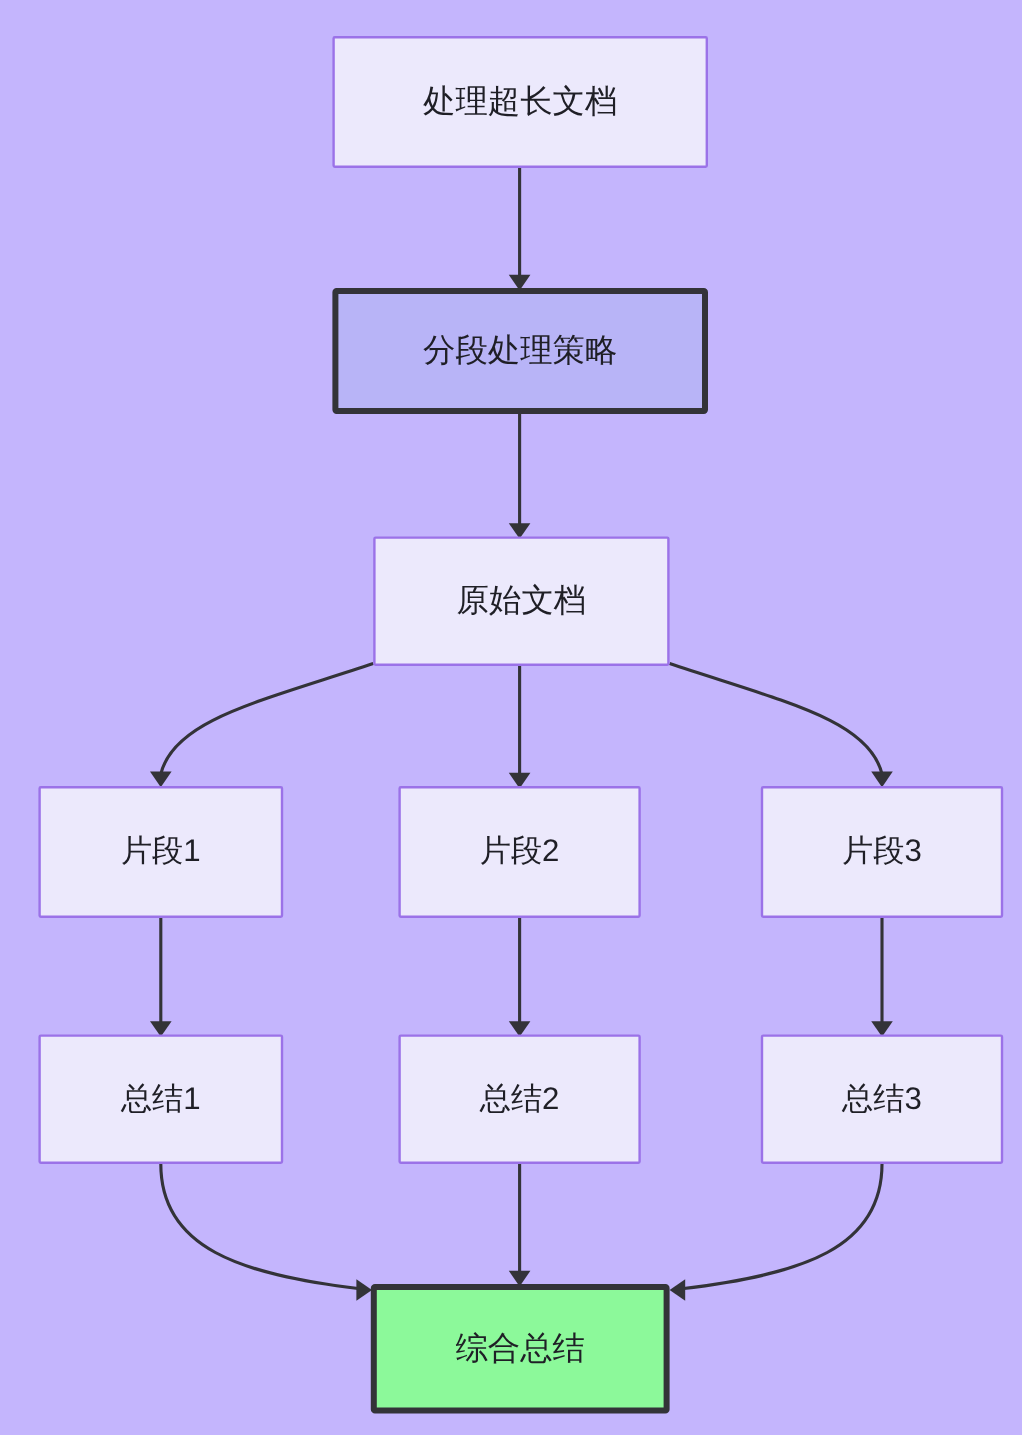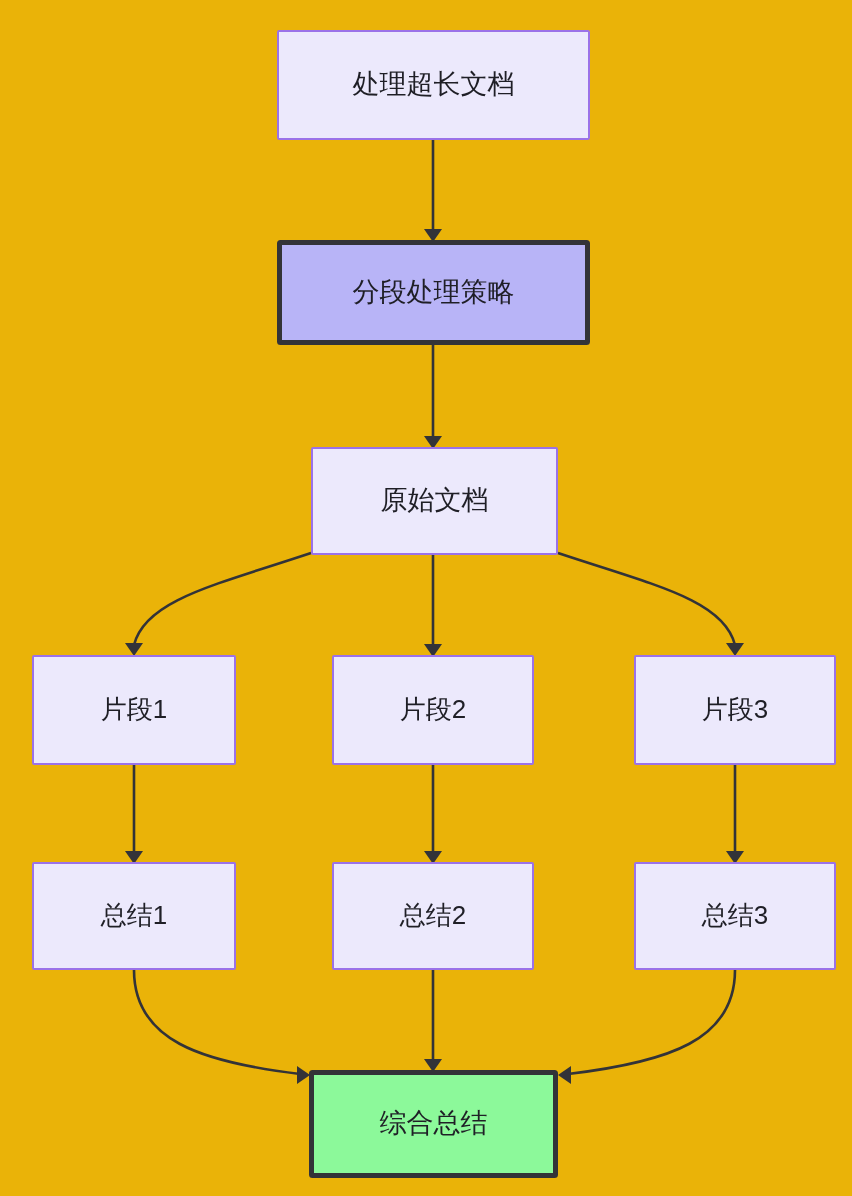--- a/index.html
+++ b/index.html
@@ -10,21 +10,21 @@
   body {
     width: 852px;
     height: 1196px;
     font-family: "Liberation Sans", "DejaVu Sans", sans-serif;
     overflow: hidden;
   }
   #flowchart-root {
     position: relative;
     width: 852px;
     height: 1196px;
-    background: #eab308;
+    background: #c4b5fd;
   }
   #flow-svg {
     position: absolute;
     top: 0;
     left: 0;
     width: 852px;
     height: 1196px;
     display: block;
   }
   .node-label {

